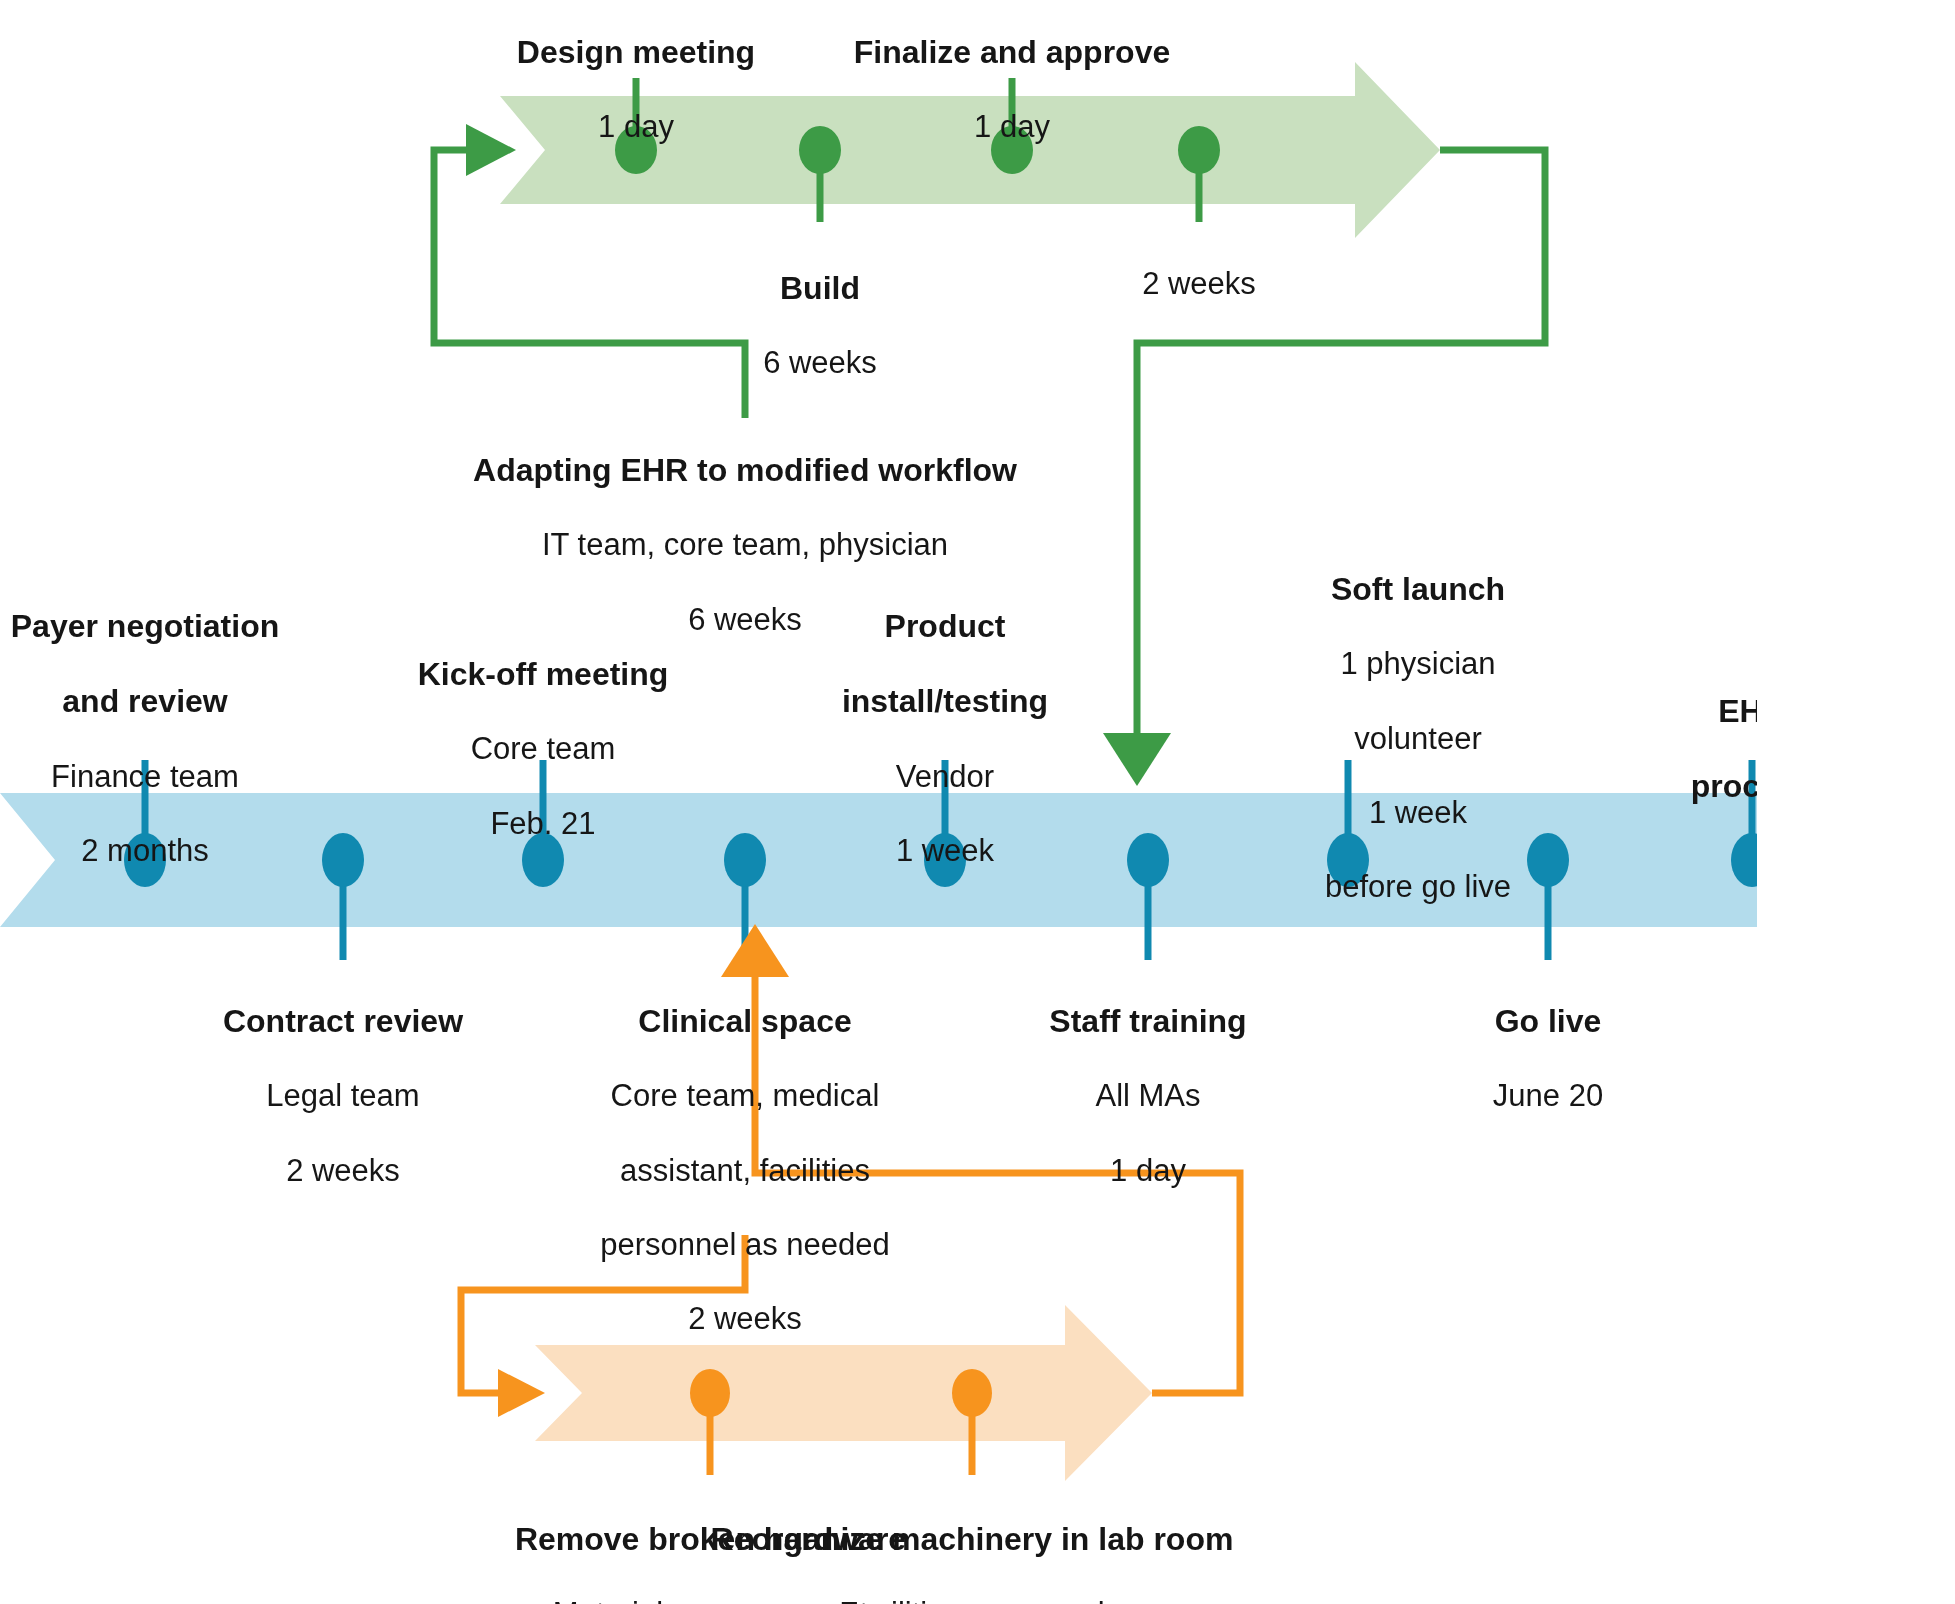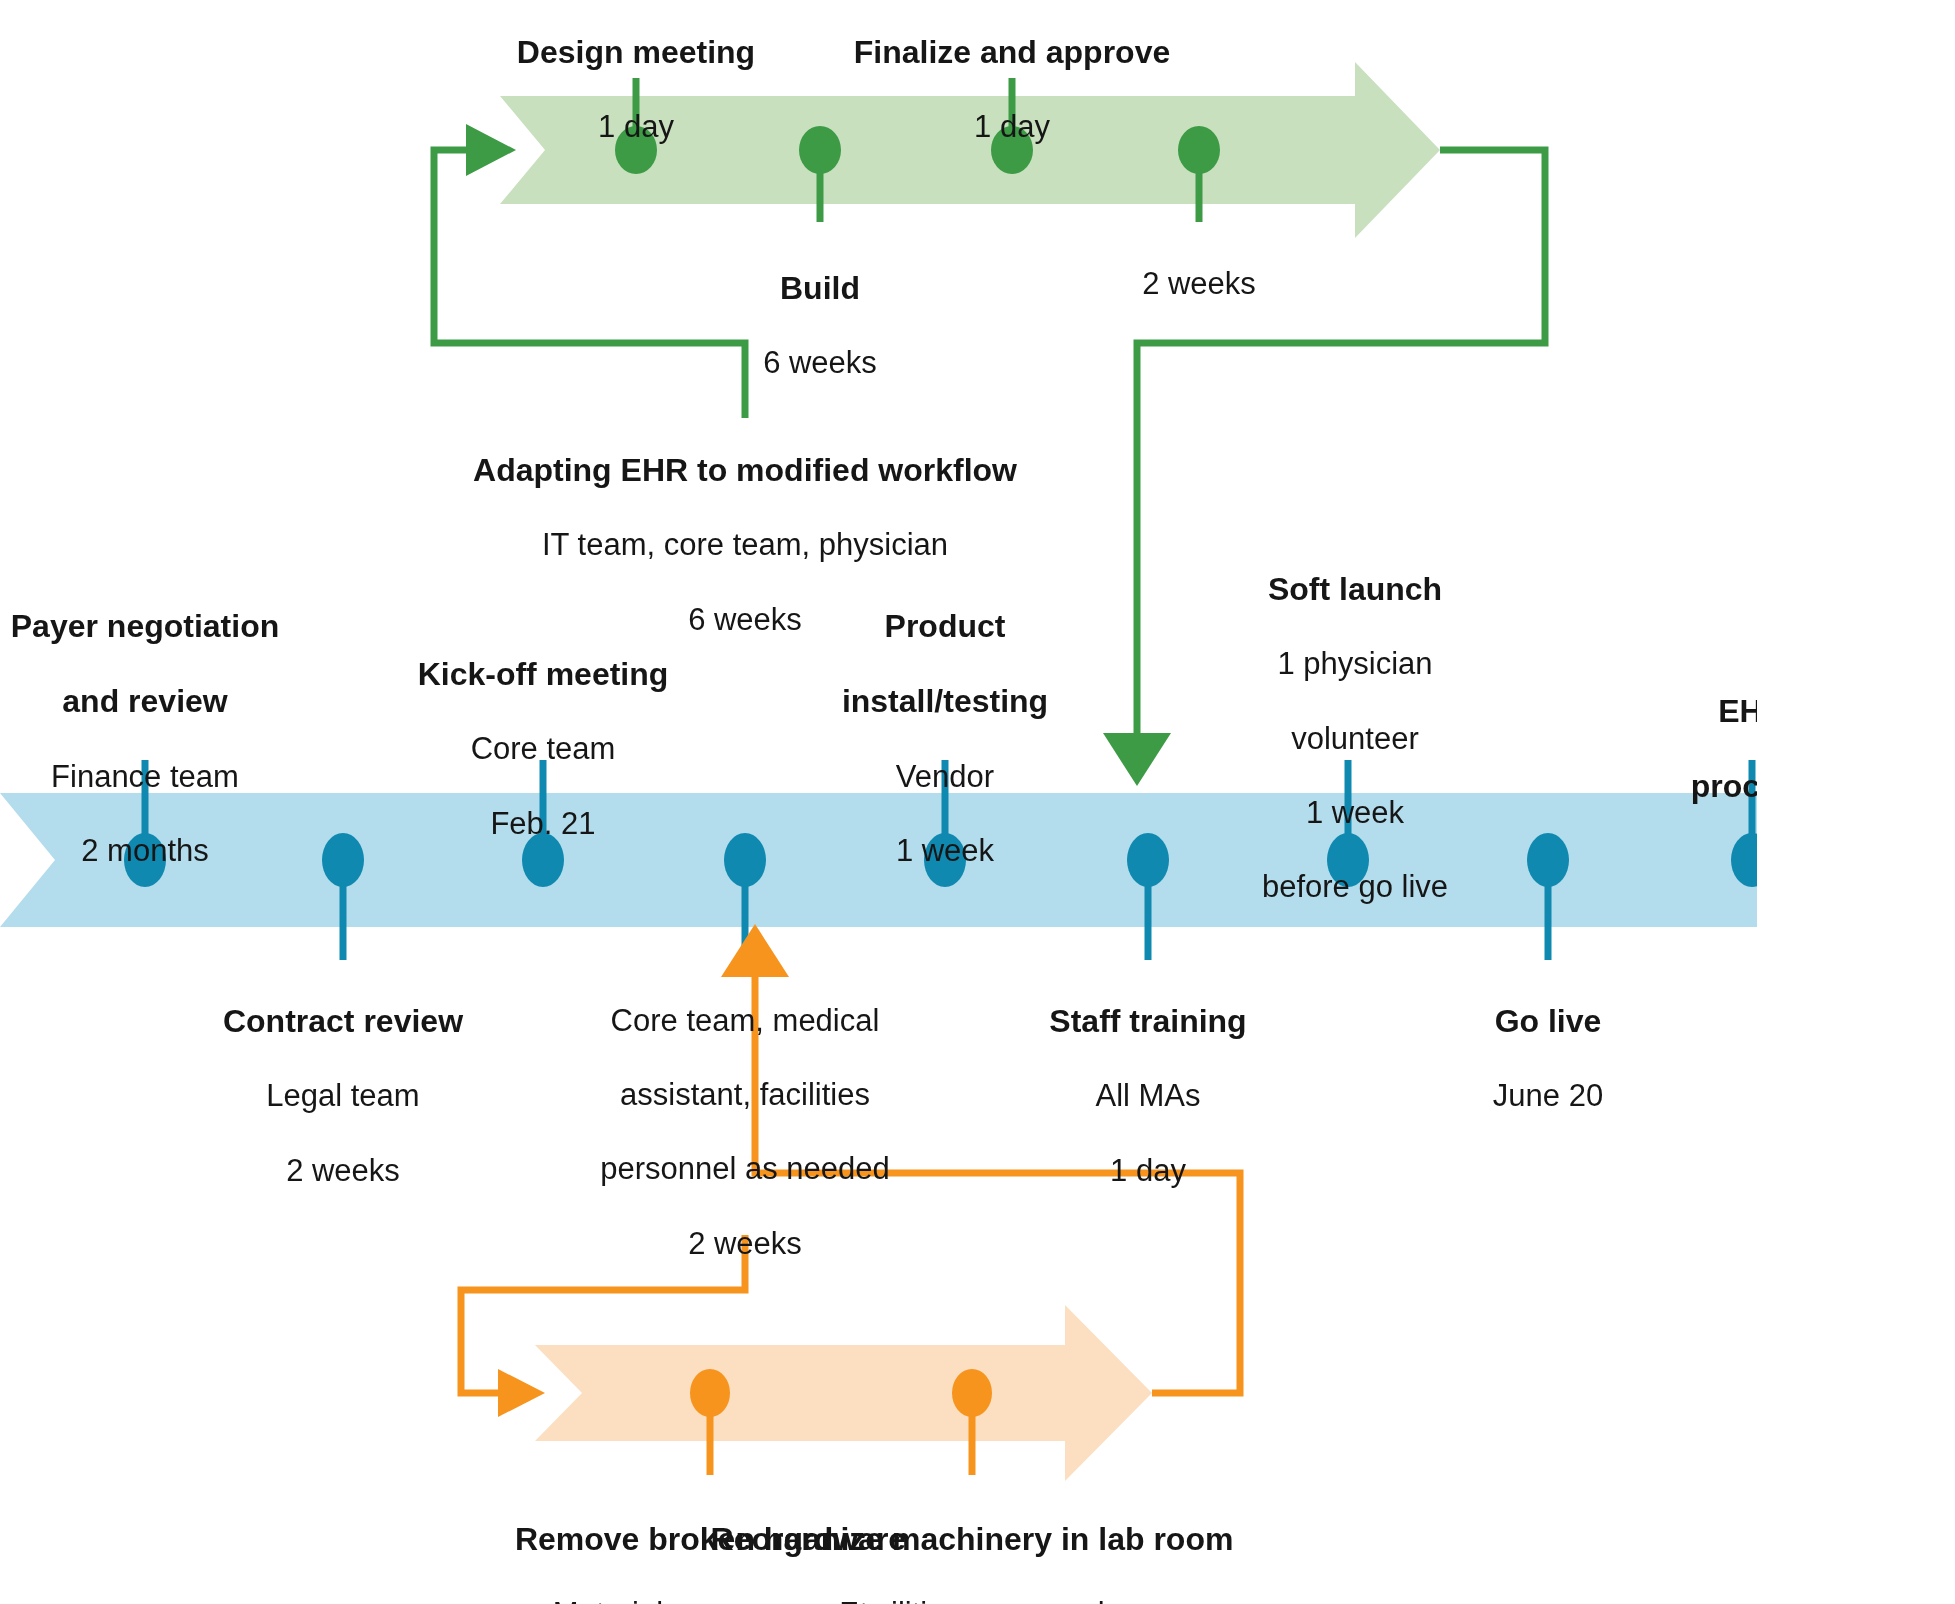--- a/index.html
+++ b/index.html
@@ -172,40 +172,41 @@
     <span class="s">Feb. 21</span>
   </div>
 
   <div class="lbl" style="left:775px; top:570px; width:340px;">
     <span class="t">Product</span>
     <span class="t">install/testing</span>
     <span class="s">Vendor</span>
     <span class="s">1 week</span>
   </div>
 
-  <div class="lbl" style="left:1185px; top:533px; width:340px;">
+  <div class="lbl" style="left:1248px; top:533px; width:340px;">
     <span class="t">Soft launch</span>
     <span class="s">1 physician</span>
     <span class="s">volunteer</span>
     <span class="s">1 week</span>
     <span class="s">before go live</span>
   </div>
 
   <div class="lbl" style="left:1602px; top:655px; width:300px;">
     <span class="t">EHR</span>
     <span class="t">process</span>
   </div>
 
   <div class="lbl" style="left:143px; top:965px; width:400px;">
     <span class="t">Contract review</span>
     <span class="s">Legal team</span>
     <span class="s">2 weeks</span>
   </div>
 
   <div class="lbl" style="left:545px; top:965px; width:400px;">
+    <span class="t">Clinical space</span>
     <span class="s">Core team, medical</span>
     <span class="s">assistant, facilities</span>
     <span class="s">personnel as needed</span>
     <span class="s">2 weeks</span>
   </div>
 
   <div class="lbl" style="left:948px; top:965px; width:400px;">
     <span class="t">Staff training</span>
     <span class="s">All MAs</span>
     <span class="s">1 day</span>

